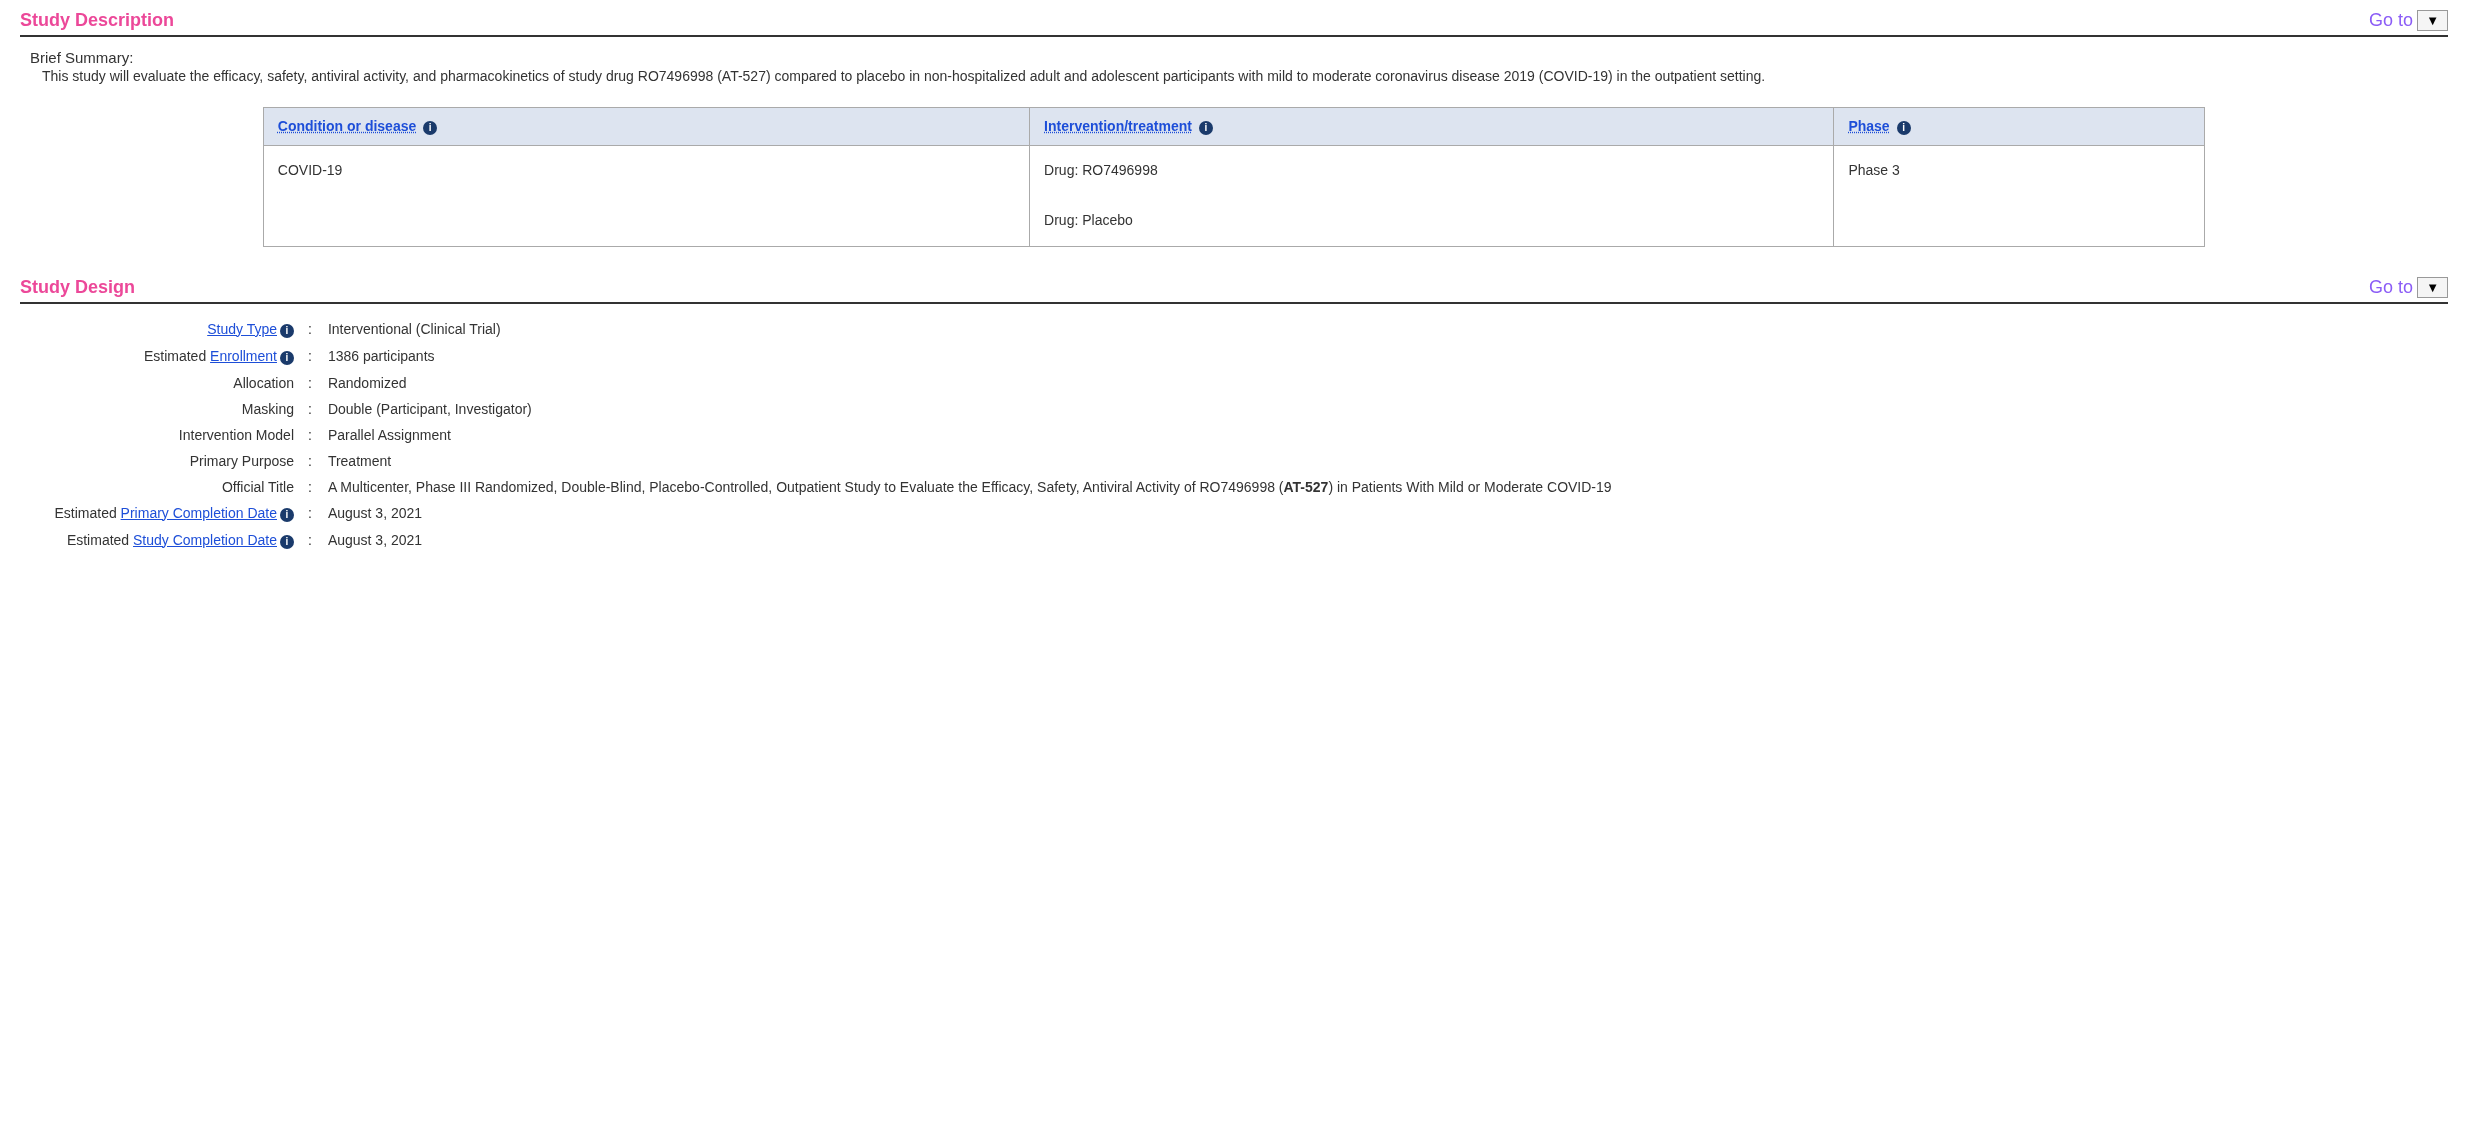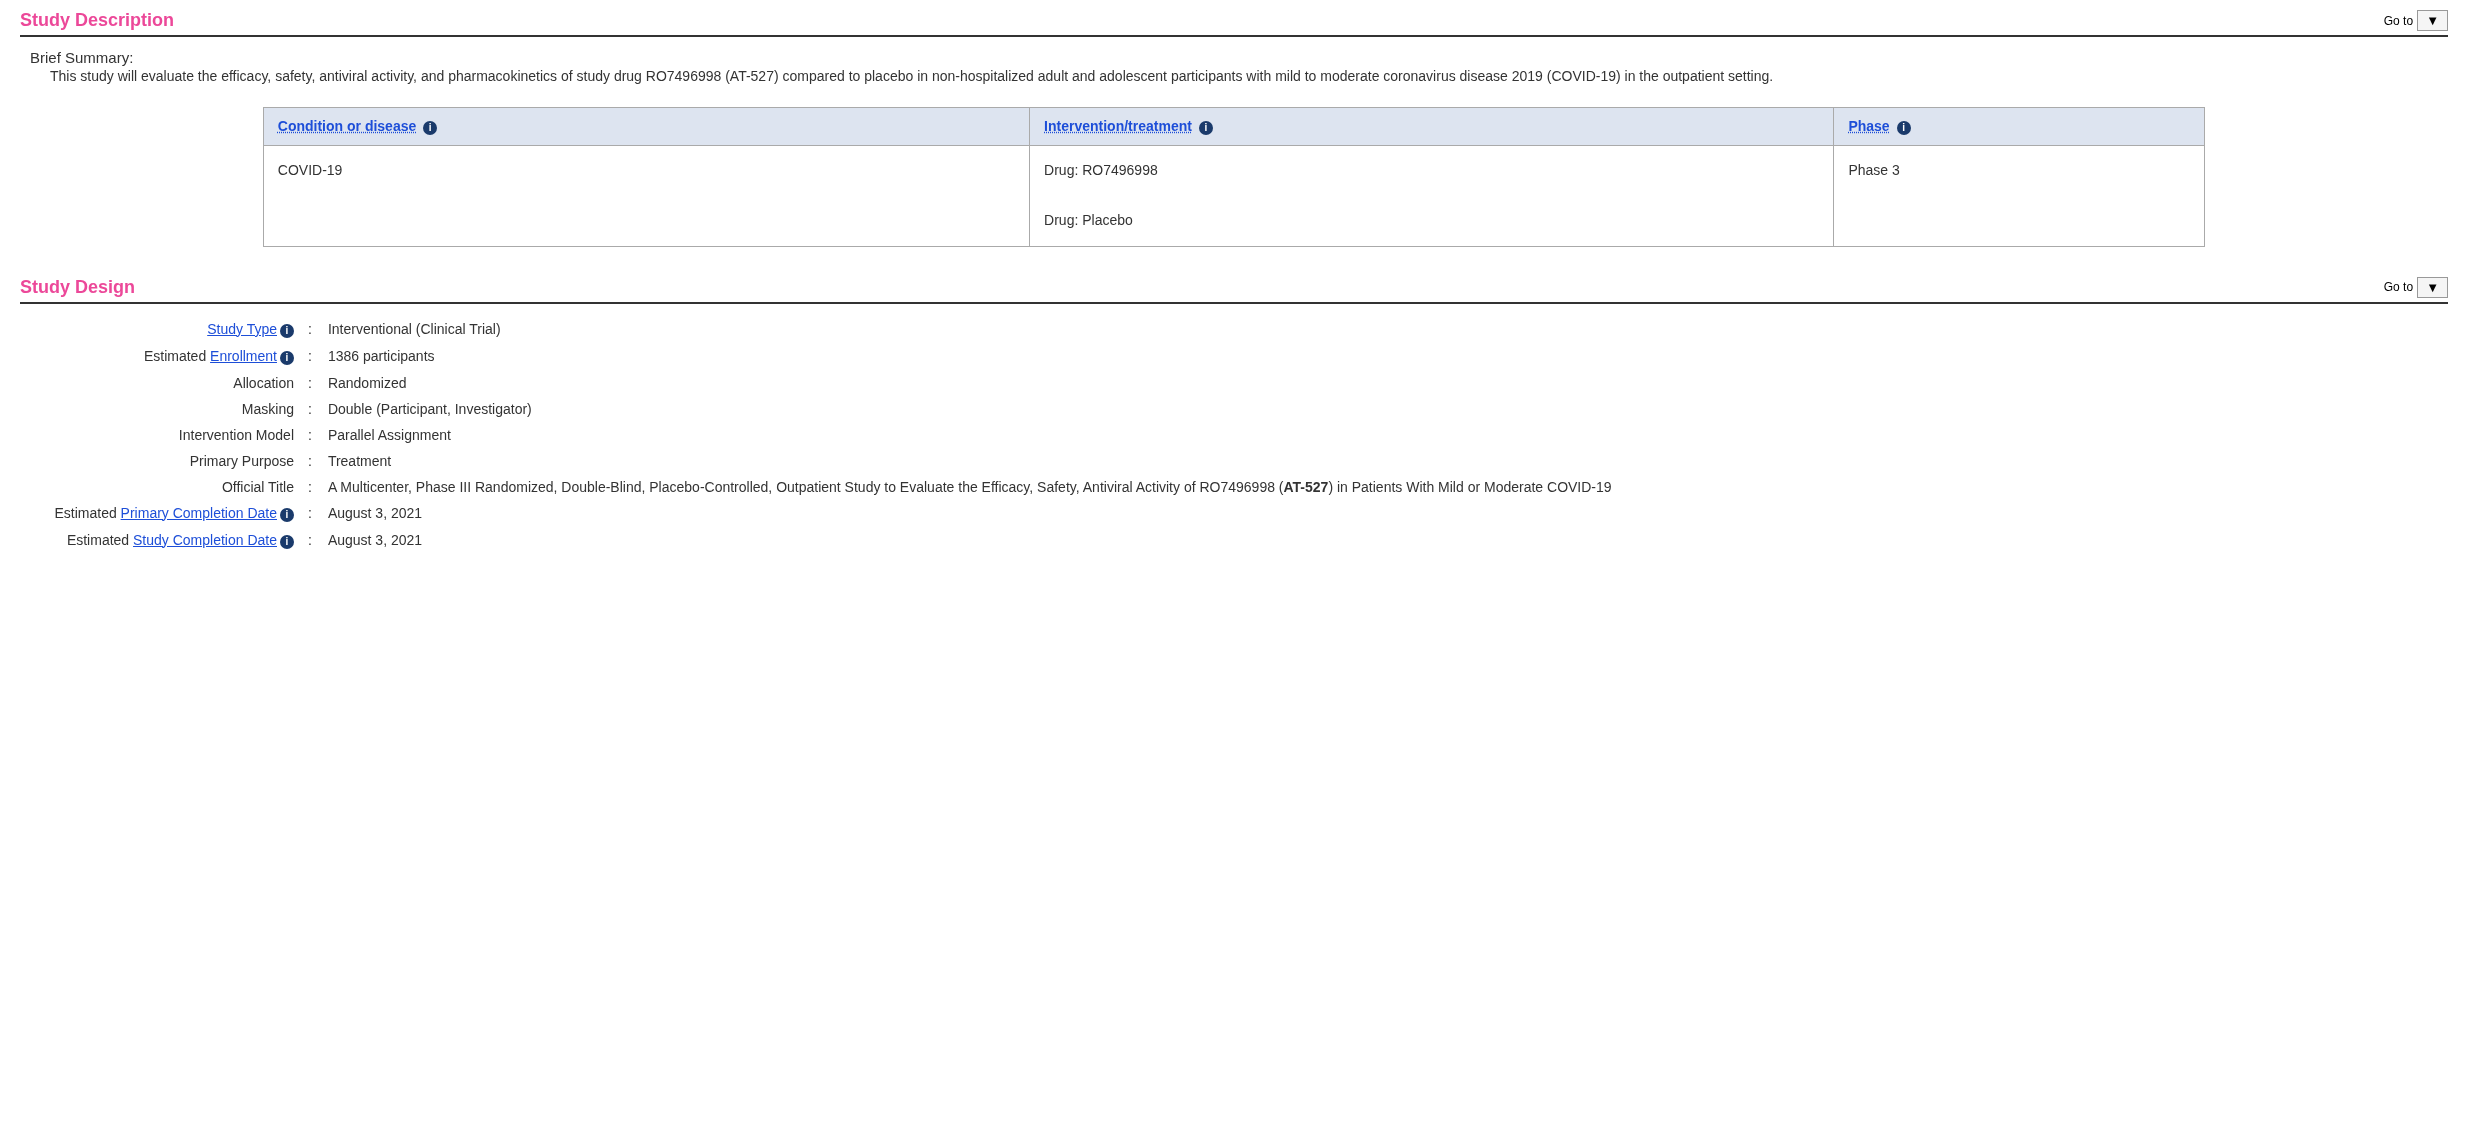--- a/index.html
+++ b/index.html
@@ -26,42 +26,42 @@
       color: #ec4899;
     }
 
     .go-to-container {
       display: flex;
       align-items: center;
       gap: 4px;
     }
 
     .go-to-label {
-      font-size: 12px;
-      color: #000000;
+      font-size: 18px;
+      color: #8b5cf6;
     }
 
     .go-to-btn {
       border: 1px solid #999;
       background: #f5f5f5;
       padding: 2px 8px;
       cursor: pointer;
       font-size: 13px;
       display: flex;
       align-items: center;
     }
 
     .brief-summary-label {
       font-size: 15px;
       margin-left: 10px;
     }
 
     .brief-summary-text {
       font-size: 14px;
-      margin-left: 30px;
+      margin-left: 22px;
       margin-bottom: 20px;
       line-height: 1.5;
     }
 
     .condition-table {
       width: 80%;
       margin: 0 auto 30px auto;
       border-collapse: collapse;
       border: 1px solid #aaa;
     }

